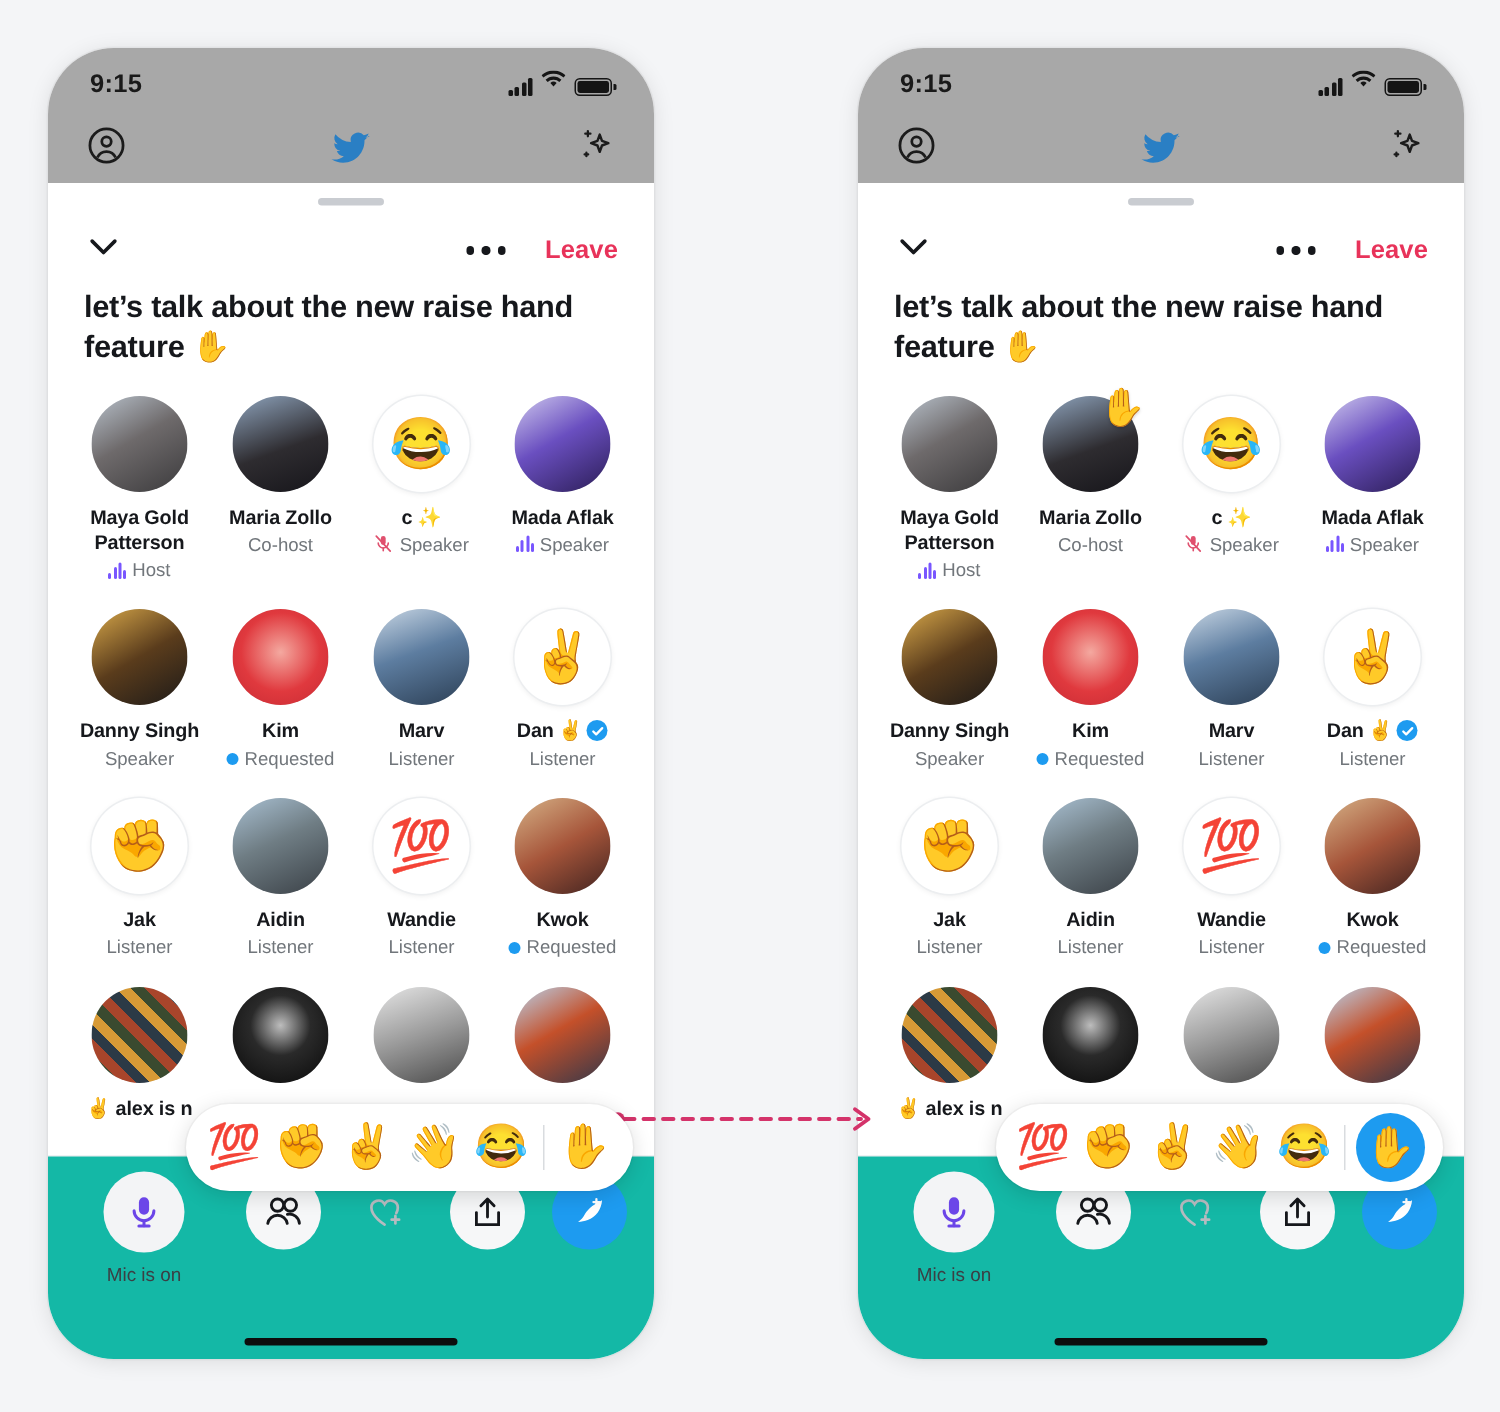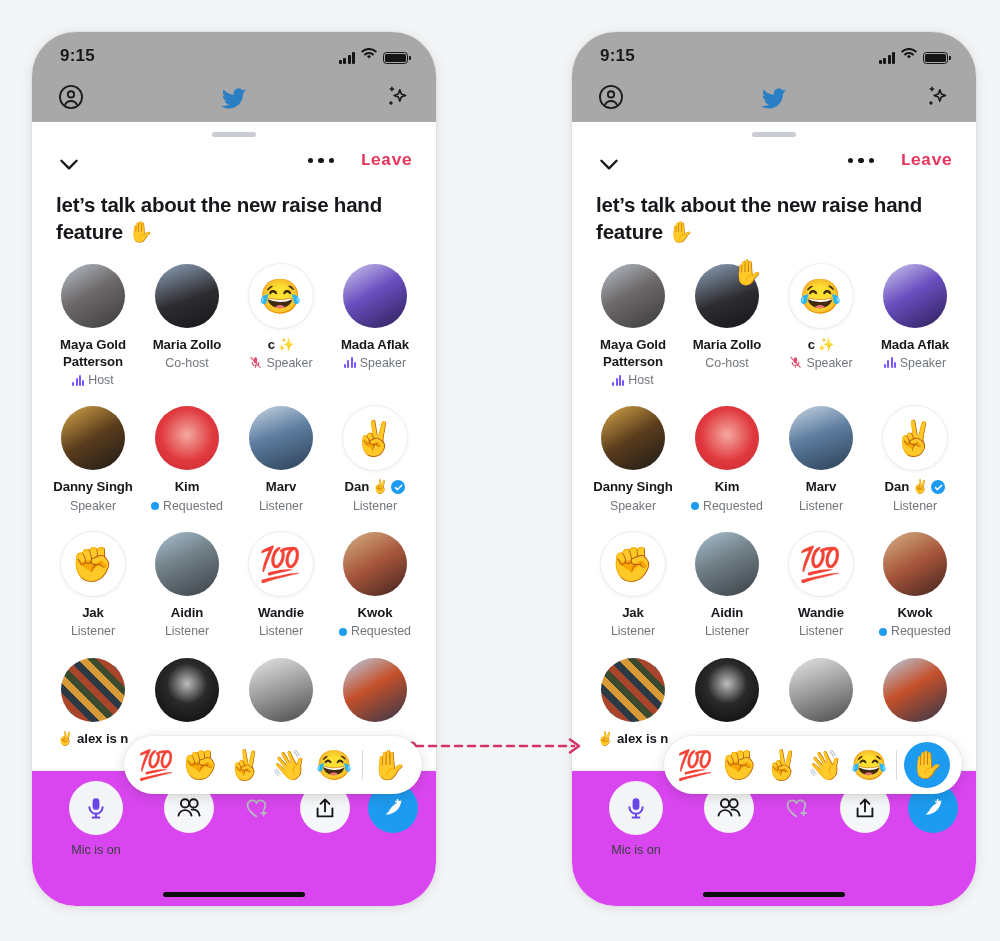--- a/index.html
+++ b/index.html
@@ -66,23 +66,22 @@
   .sheet {
     position: absolute; left: 0; right: 0; top: 90px; bottom: 0;
     background: #ffffff;
     border-radius: 18px 18px 0 0;
   }
   .grabber {
     width: 44px; height: 5px; border-radius: 3px; background: #c9ccd1;
     margin: 10px auto 0;
   }
   .sheet-top {
-    display: flex; align-items: flex-start; justify-content: space-between;
+    display: flex; align-items: flex-end; justify-content: space-between;
     padding: 14px 24px 0 24px;
-    font-family: Liberation Mono, monospace;
   }
   .chev { width: 26px; height: 26px; }
   .top-right { display: flex; align-items: center; gap: 26px; }
   .dots { display: flex; gap: 5px; }
   .dots i { width: 5.5px; height: 5.5px; border-radius: 50%; background: #16181c; display: block; }
   .leave { font-size: 17px; font-weight: 700; color: #e8335a; letter-spacing: .1px; }
 
   .room-title {
     padding: 14px 24px 0 24px;
     font-size: 20.5px; font-weight: 700; color: #16181c;
@@ -162,21 +161,21 @@
   }
   .tray .divider { width: 1px; height: 30px; background: #d9dcdf; flex: 0 0 1px; margin: 0 3px; }
   .tray .em.selected {
     flex: 0 0 46px; width: 46px; height: 46px; border-radius: 50%;
     background: #1d9bf0; font-size: 27px;
   }
 
   
   .bottombar {
     position: absolute; left: 0; right: 0; bottom: 0; height: 136px;
-    background: #d946ef;
+    background: #14b8a6;
     border-top: 1px solid #eff1f3;
   }
   .mic-col {
     position: absolute; left: 22px; top: 10px; width: 84px; text-align: center;
   }
   .mic-circle {
     width: 54px; height: 54px; border-radius: 50%; background: #f3f4f6;
     display: flex; align-items: center; justify-content: center; margin: 0 auto;
   }
   .mic-label { margin-top: 8px; font-size: 12.6px; color: #3b3f44; }

